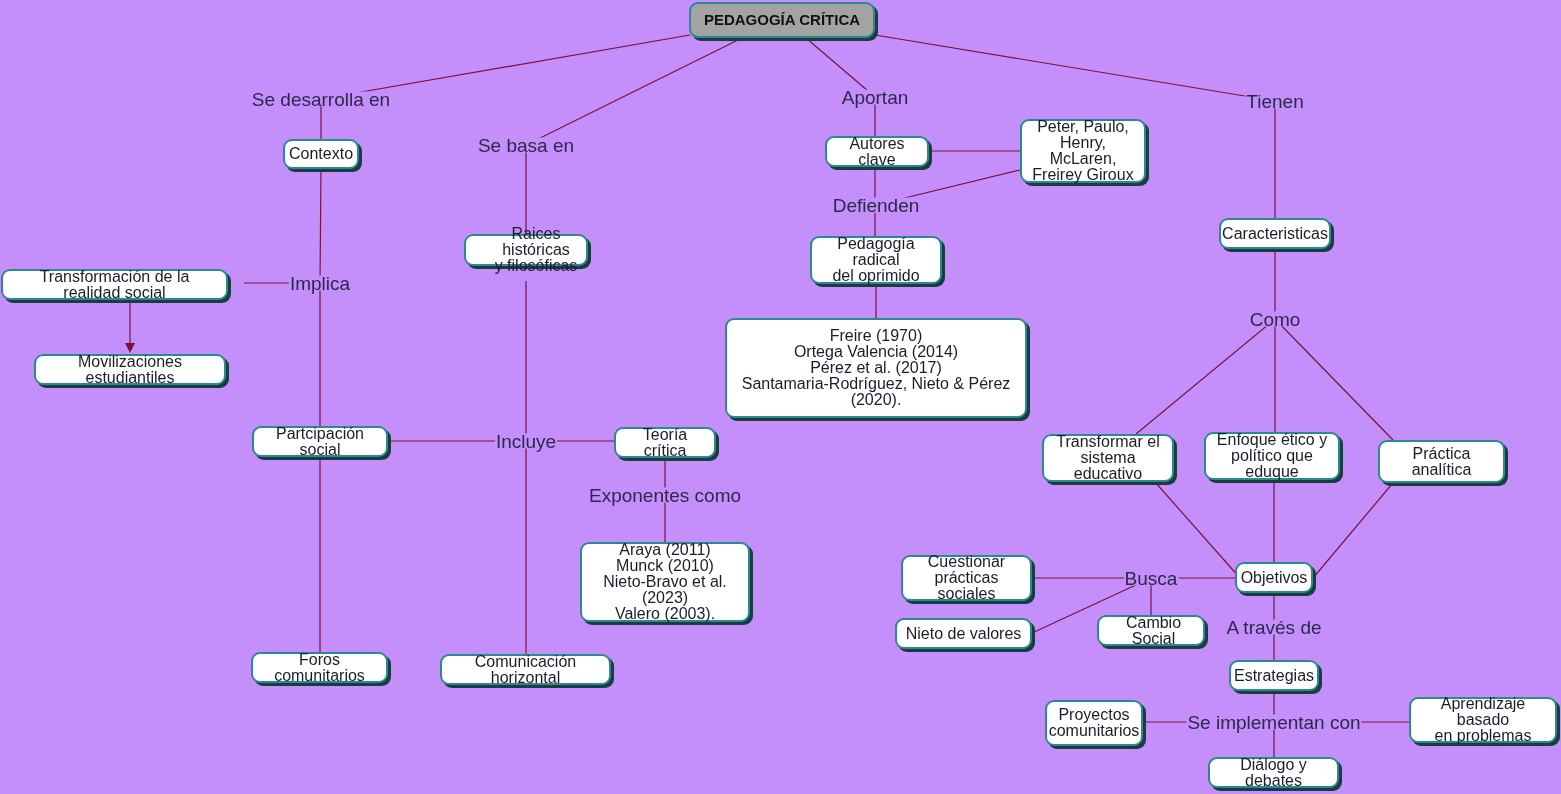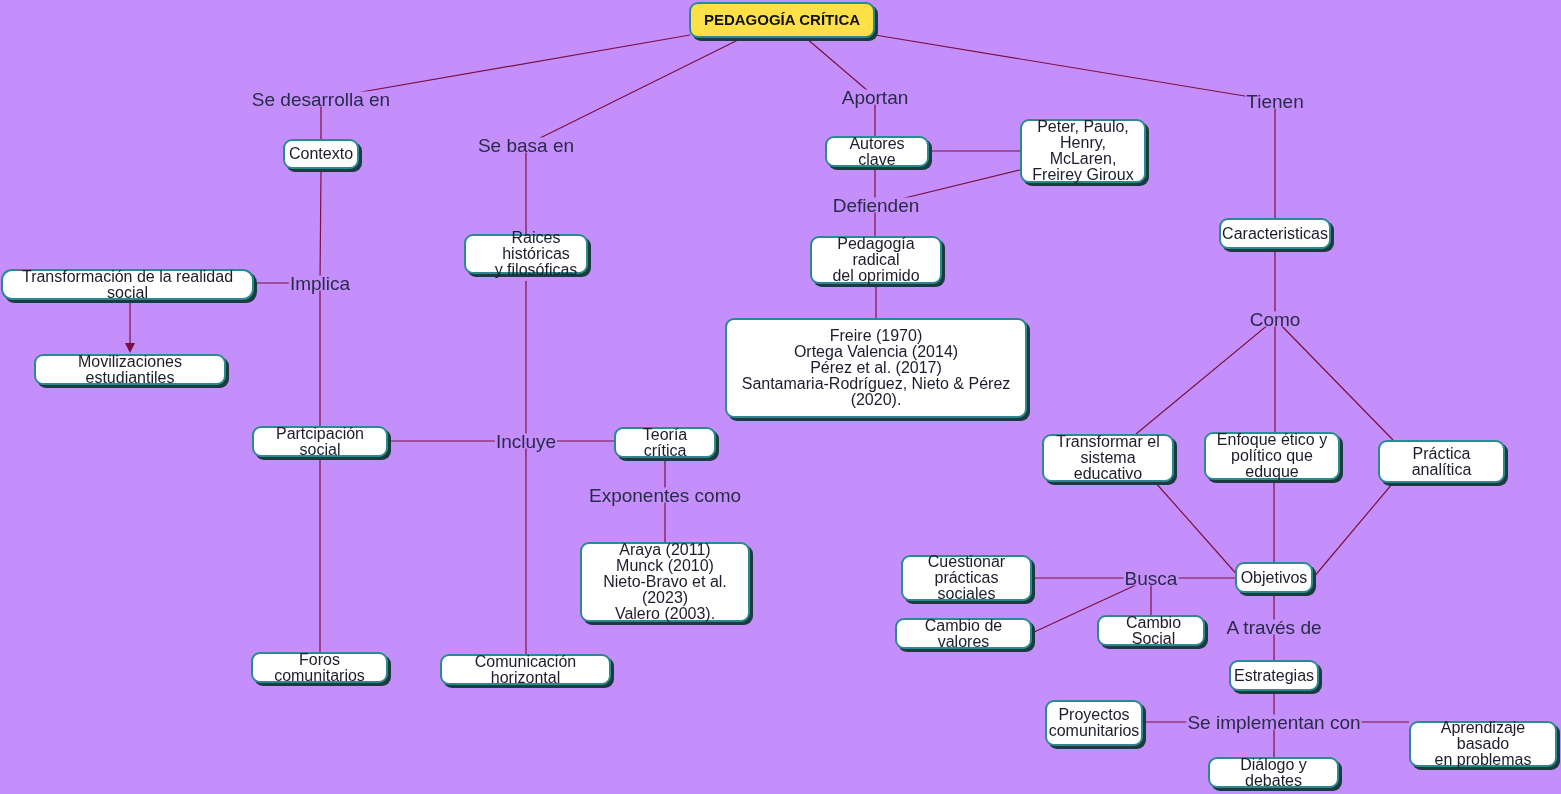--- a/index.html
+++ b/index.html
@@ -3,21 +3,21 @@
 <meta charset="utf-8">
 <style>
   html, body { margin:0; padding:0; }
   body { width:1561px; height:794px; background:#c48ffb; position:relative; overflow:hidden;
          font-family:"Liberation Sans", "DejaVu Sans", sans-serif; }
   #edges { position:absolute; left:0; top:0; }
   .node { position:absolute; background:#ffffff; border:2px solid #2a8a8e; border-radius:9px;
           box-shadow:3px 3px 0 #1a3c40; color:#1c1c2c; font-size:16px; line-height:16px;
           text-align:center; display:flex; align-items:center; justify-content:center;
           box-sizing:border-box; padding:2px 6px; white-space:pre-line; cursor:pointer; }
-  .node.root { background:#fde047; font-weight:bold; font-size:15px; color:#111; }
+  .node.root { background:#a3a3a3; font-weight:bold; font-size:15px; color:#111; }
   .lbl { position:absolute; background:#c48ffb; color:#2a2a4a; font-size:19px; line-height:15px;
          padding:0 1px; transform:translate(-50%,-50%); white-space:nowrap; }
 </style>
 </head>
 <body>
 
 <svg id="edges" width="1561" height="794">
     <line x1="690" y1="35" x2="321" y2="99" stroke="#7a1040" stroke-width="1.2"></line>
     <line x1="742" y1="38" x2="526" y2="145" stroke="#7a1040" stroke-width="1.2"></line>
     <line x1="806" y1="38" x2="875" y2="97" stroke="#7a1040" stroke-width="1.2"></line>
@@ -57,25 +57,25 @@
     <line x1="1274" y1="691" x2="1274" y2="722" stroke="#7a1040" stroke-width="1.2"></line>
     <line x1="1143" y1="722" x2="1274" y2="722" stroke="#7a1040" stroke-width="1.2"></line>
     <line x1="1274" y1="722" x2="1409" y2="722" stroke="#7a1040" stroke-width="1.2"></line>
     <line x1="1274" y1="722" x2="1274" y2="757" stroke="#7a1040" stroke-width="1.2"></line>
     <line x1="130" y1="300" x2="130" y2="344" stroke="#7a1040" stroke-width="1.2"></line>
     <polygon points="125,343 135,343 130,353" fill="#7a1040"></polygon>
   </svg>
 
 <div class="node root" style="left:689px;top:2px;width:186px;height:36px;">PEDAGOGÍA CRÍTICA</div>
 <div class="node" style="left:283px;top:139px;width:76px;height:30px;">Contexto</div>
-<div class="node" style="left:1px;top:269px;width:253px;height:31px;border-radius:11px;">Transformación de la realidad social</div>
+<div class="node" style="left:1px;top:269px;width:227px;height:31px;">Transformación de la realidad social</div>
 <div class="node" style="left:34px;top:354px;width:192px;height:31px;">Movilizaciones estudiantiles</div>
 <div class="node" style="left:252px;top:426px;width:136px;height:31px;">Partcipación social</div>
 <div class="node" style="left:251px;top:652px;width:137px;height:31px;">Foros comunitarios</div>
-<div class="node" style="left:464px;top:234px;width:124px;height:40px;padding-left:26px;">Raices históricas
+<div class="node" style="left:464px;top:234px;width:124px;height:32px;padding-left:26px;">Raices históricas
 y filosóficas</div>
 <div class="node" style="left:440px;top:654px;width:171px;height:31px;">Comunicación horizontal</div>
 <div class="node" style="left:614px;top:427px;width:102px;height:31px;">Teoría crítica</div>
 <div class="node" style="left:580px;top:542px;width:170px;height:80px;">Araya (2011)
 Munck (2010)
 Nieto-Bravo et al. (2023)
 Valero (2003).</div>
 <div class="node" style="left:825px;top:136px;width:104px;height:31px;">Autores clave</div>
 <div class="node" style="left:1020px;top:119px;width:126px;height:64px;">Peter, Paulo,
 Henry, McLaren,
@@ -88,26 +88,26 @@
 Santamaria-Rodríguez, Nieto &amp; Pérez (2020).</div>
 <div class="node" style="left:1219px;top:218px;width:112px;height:31px;">Caracteristicas</div>
 <div class="node" style="left:1042px;top:434px;width:132px;height:48px;">Transformar el
 sistema educativo</div>
 <div class="node" style="left:1204px;top:432px;width:136px;height:48px;">Enfoque ético y
 político que eduque</div>
 <div class="node" style="left:1378px;top:440px;width:127px;height:43px;">Práctica analítica</div>
 <div class="node" style="left:1235px;top:562px;width:78px;height:31px;">Objetivos</div>
 <div class="node" style="left:901px;top:555px;width:131px;height:46px;">Cuestionar
 prácticas sociales</div>
-<div class="node" style="left:895px;top:618px;width:137px;height:31px;">Cambio de valores</div>
+<div class="node" style="left:895px;top:618px;width:137px;height:31px;">Nieto de valores</div>
 <div class="node" style="left:1097px;top:615px;width:108px;height:31px;padding-left:11px;">Cambio Social</div>
 <div class="node" style="left:1229px;top:660px;width:90px;height:31px;">Estrategias</div>
 <div class="node" style="left:1045px;top:700px;width:98px;height:46px;">Proyectos
 comunitarios</div>
-<div class="node" style="left:1409px;top:697px;width:148px;height:46px;margin-top:24px;">Aprendizaje basado
+<div class="node" style="left:1409px;top:697px;width:148px;height:46px;">Aprendizaje basado
 en problemas</div>
 <div class="node" style="left:1208px;top:757px;width:131px;height:31px;">Diálogo y debates</div>
 
 <div class="lbl" style="left:321px;top:99px;">Se desarrolla en</div>
 <div class="lbl" style="left:526px;top:145px;">Se basa en</div>
 <div class="lbl" style="left:875px;top:97px;">Aportan</div>
 <div class="lbl" style="left:1275px;top:101px;">Tienen</div>
 <div class="lbl" style="left:320px;top:283px;">Implica</div>
 <div class="lbl" style="left:876px;top:205px;">Defienden</div>
 <div class="lbl" style="left:526px;top:441px;">Incluye</div>

